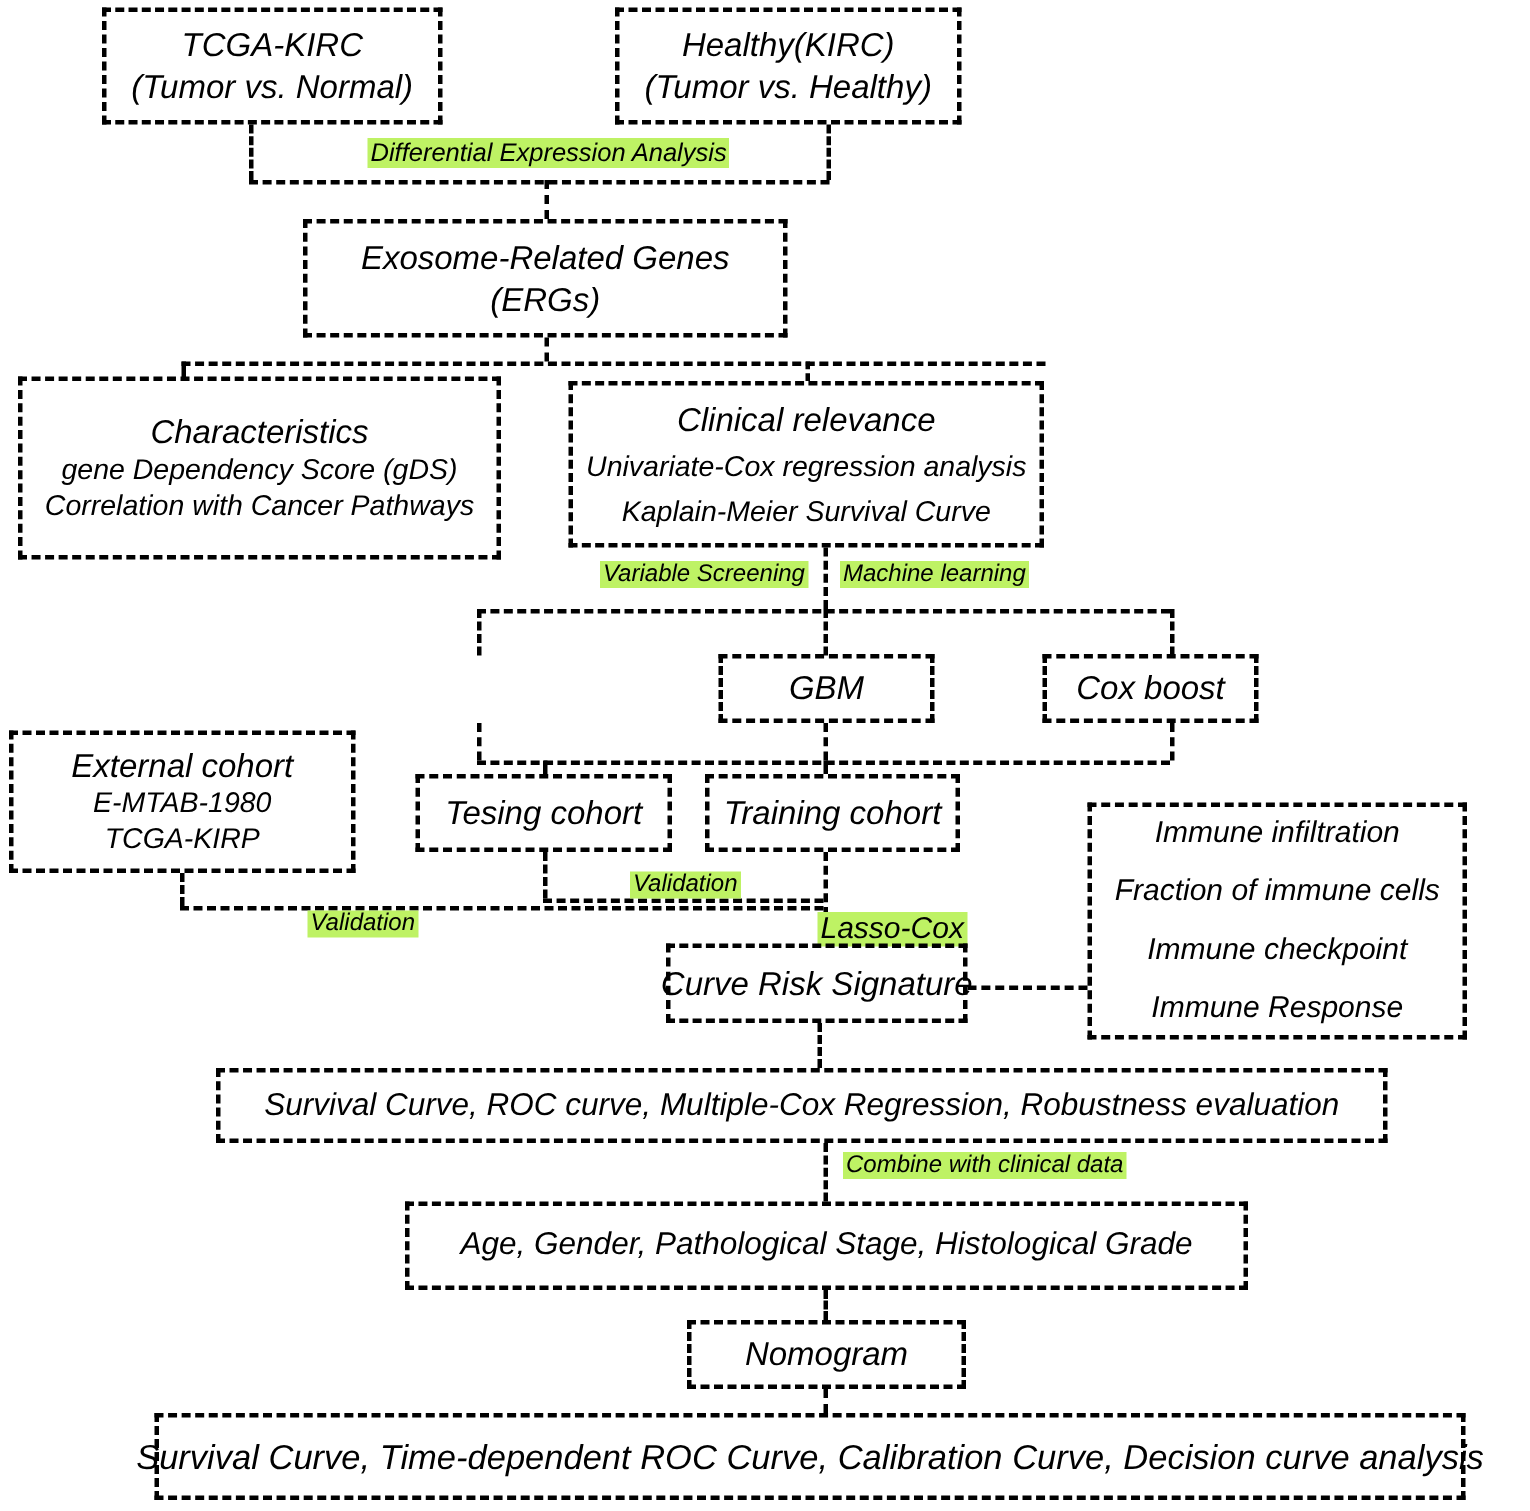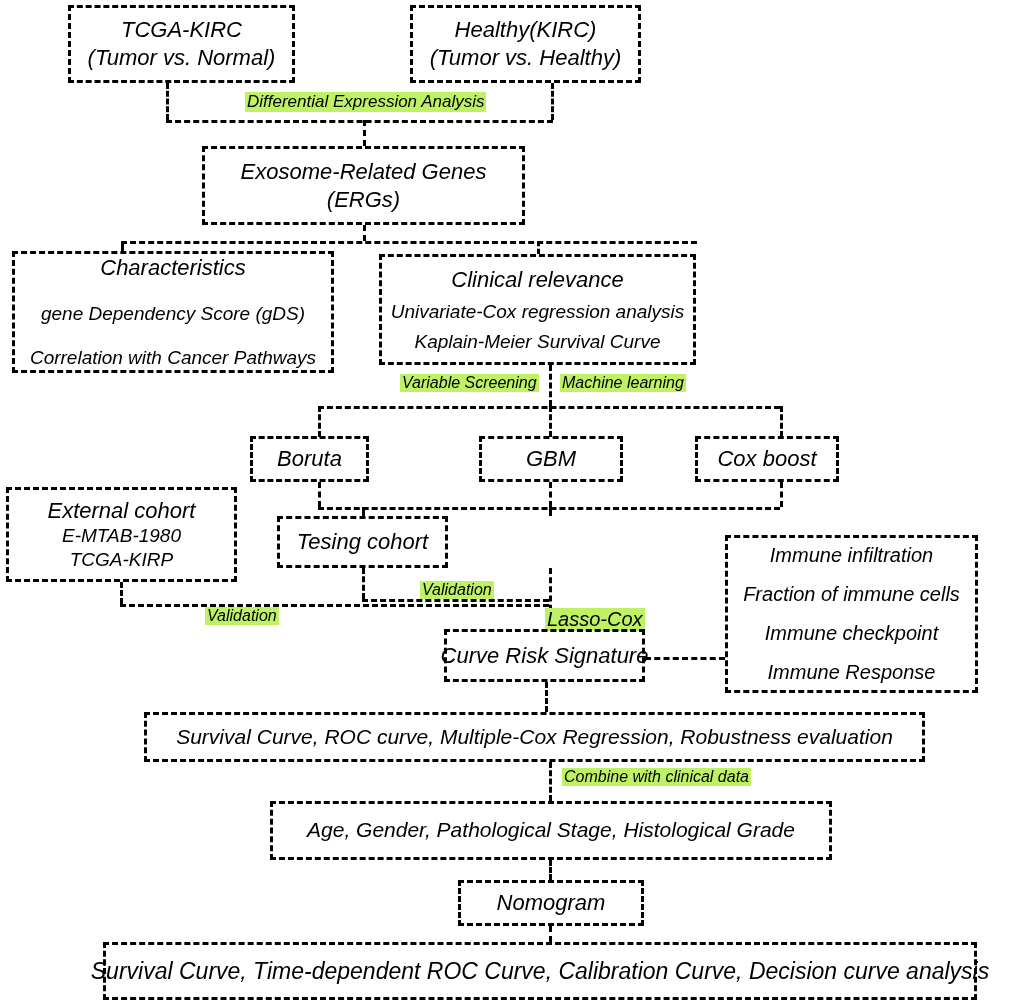--- a/index.html
+++ b/index.html
@@ -79,44 +79,41 @@
   <div class="node" style="left:202px; top:146px; width:323px; height:79px; font-size:22px;">
     <span class="ln title">Exosome-Related Genes</span>
     <span class="ln">(ERGs)</span>
   </div>
 
   <div class="rail-v" style="left:363px; top:225px; height:16px;"></div>
   <div class="rail-h" style="left:121px; top:241px; width:576px;"></div>
   <div class="rail-v" style="left:121px; top:241px; height:11px;"></div>
   <div class="rail-v" style="left:537px; top:241px; height:13px;"></div>
 
-  <div class="node" style="left:12px; top:251px; width:322px; height:122px; font-size:19px;justify-content:space-between;">
+  <div class="node" style="left:12px; top:251px; width:322px; height:122px; font-size:19px;">
     <span class="ln title" style="font-size:22px;">Characteristics</span>
     <span class="ln">gene Dependency Score (gDS)</span>
     <span class="ln">Correlation with Cancer Pathways</span>
   </div>
 
   <div class="node" style="left:379px; top:254px; width:317px; height:111px; font-size:19px; line-height:1.55;">
     <span class="ln title" style="font-size:22px;">Clinical relevance</span>
     <span class="ln">Univariate-Cox regression analysis</span>
     <span class="ln">Kaplain-Meier Survival Curve</span>
   </div>
 
   <div class="rail-v" style="left:549px; top:365px; height:41px;"></div>
   <div class="edge-label" style="left:400px; top:374px; font-size:16px;">Variable Screening</div>
   <div class="edge-label" style="left:560px; top:374px; font-size:16px;">Machine learning</div>
 
   <div class="rail-h" style="left:318px; top:406px; width:462px;"></div>
   <div class="rail-v" style="left:318px; top:406px; height:31px;"></div>
   <div class="rail-v" style="left:549px; top:406px; height:31px;"></div>
   <div class="rail-v" style="left:780px; top:406px; height:31px;"></div>
 
-  <div class="node" style="left:250px; top:436px; width:119px; height:46px; font-size:22px;">
-    <span class="ln">Boruta</span>
-  </div>
   <div class="node" style="left:479px; top:436px; width:144px; height:46px; font-size:22px;">
     <span class="ln">GBM</span>
   </div>
   <div class="node" style="left:695px; top:436px; width:144px; height:46px; font-size:22px;">
     <span class="ln">Cox boost</span>
   </div>
 
   <div class="rail-v" style="left:318px; top:482px; height:25px;"></div>
   <div class="rail-v" style="left:549px; top:482px; height:25px;"></div>
   <div class="rail-v" style="left:780px; top:482px; height:25px;"></div>
@@ -125,20 +122,23 @@
   <div class="rail-v" style="left:549px; top:507px; height:9px;"></div>
 
   <div class="node" style="left:6px; top:487px; width:231px; height:95px; font-size:19px;text-align:right;">
     <span class="ln title" style="font-size:22px;">External cohort</span>
     <span class="ln">E-MTAB-1980</span>
     <span class="ln">TCGA-KIRP</span>
   </div>
 
   <div class="node" style="left:277px; top:516px; width:171px; height:52px; font-size:22px;">
     <span class="ln">Tesing cohort</span>
+  </div>
+  <div class="node" style="left:470px; top:516px; width:170px; height:52px; font-size:22px;">
+    <span class="ln">Training cohort</span>
   </div>
 
   <div class="rail-v" style="left:120px; top:582px; height:22px;"></div>
   <div class="rail-h" style="left:120px; top:604px; width:429px;"></div>
 
   <div class="rail-v" style="left:362px; top:568px; height:31px;"></div>
   <div class="rail-h" style="left:362px; top:599px; width:187px;"></div>
 
   <div class="edge-label" style="left:205px; top:607px; font-size:16px;">Validation</div>
   <div class="edge-label" style="left:420px; top:581px; font-size:16px;">Validation</div>

